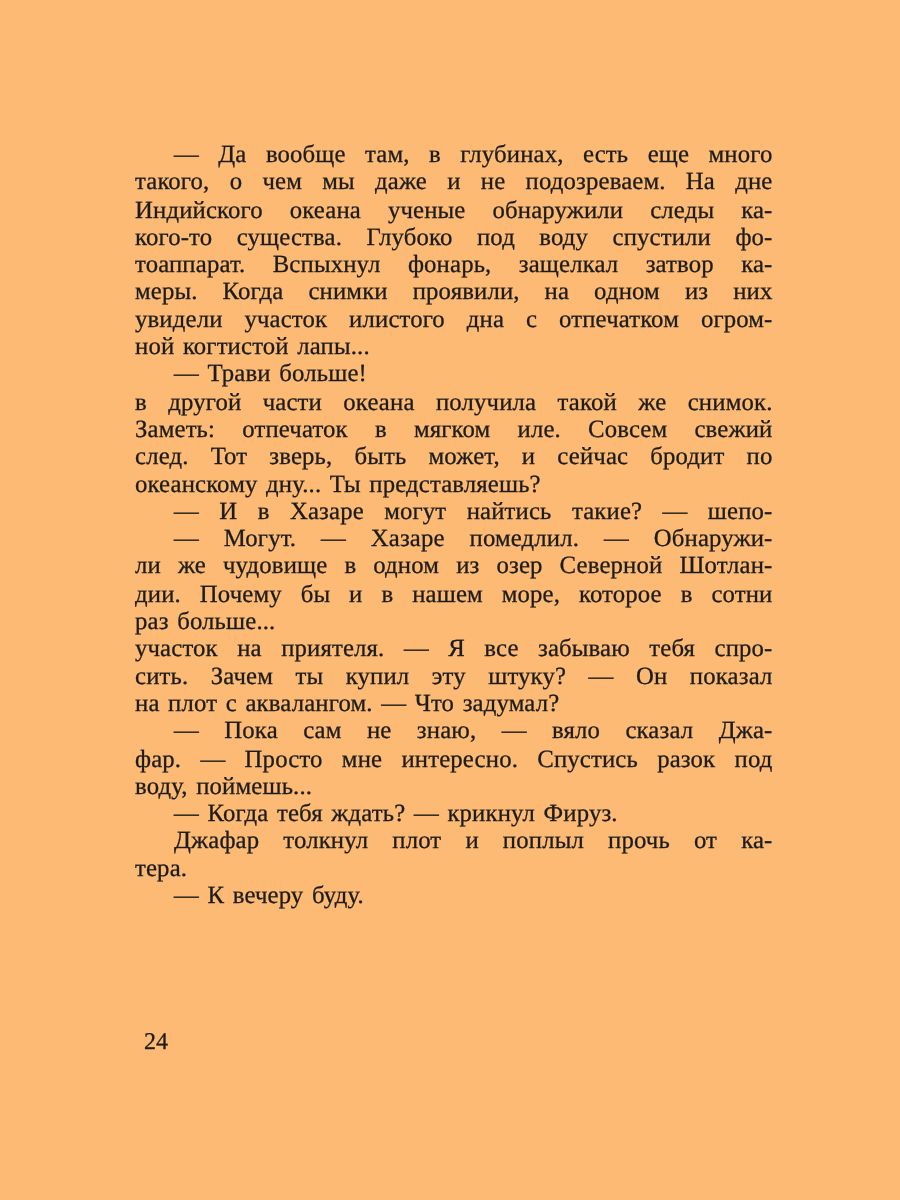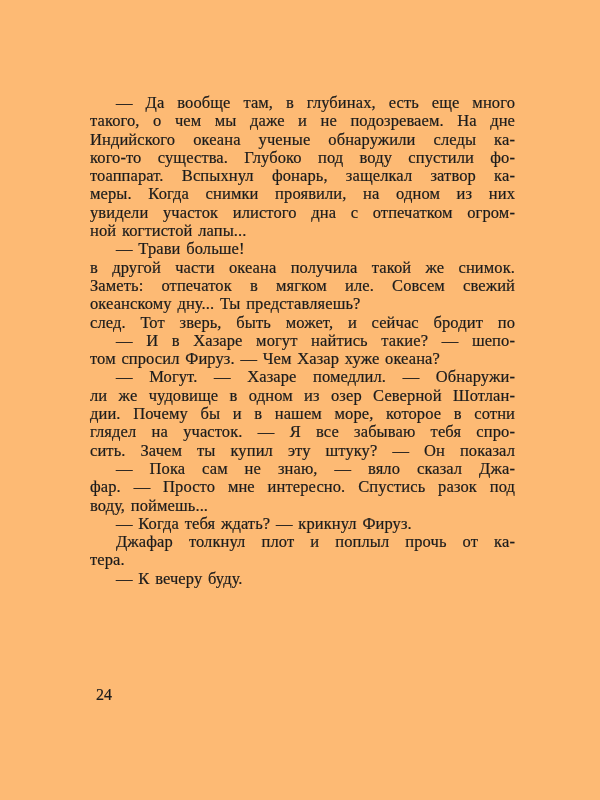--- a/index.html
+++ b/index.html
@@ -62,35 +62,36 @@
         <div class="line">меры. Когда снимки проявили, на одном из них</div>
         <div class="line">увидели участок илистого дна с отпечатком огром-</div>
         <div class="line last">ной когтистой лапы...</div>
       </div>
       <div class="paragraph">
         <div class="line first last">— Трави больше!</div>
       </div>
       <div class="paragraph">
         <div class="line">в другой части океана получила такой же снимок.</div>
         <div class="line">Заметь: отпечаток в мягком иле. Совсем свежий</div>
+        <div class="line">след. Тот зверь, быть может, и сейчас бродит по</div>
         <div class="line last">океанскому дну... Ты представляешь?</div>
-        <div class="line">след. Тот зверь, быть может, и сейчас бродит по</div>
       </div>
       <div class="paragraph">
         <div class="line first">— И в Хазаре могут найтись такие? — шепо-</div>
-        <div class="line last">том спросил Фируз. — Чем Хазар хуже океана?</div>
       </div>
       <div class="paragraph">
         <div class="line first">— Могут. — Хазаре помедлил. — Обнаружи-</div>
         <div class="line">ли же чудовище в одном из озер Северной Шотлан-</div>
         <div class="line">дии. Почему бы и в нашем море, которое в сотни</div>
+        <div class="line last">раз больше...</div>
       </div>
       <div class="paragraph">
-        <div class="line">глядел на участок. — Я все забываю тебя спро-</div>
+        <div class="line">участок на приятеля. — Я все забываю тебя спро-</div>
         <div class="line">сить. Зачем ты купил эту штуку? — Он показал</div>
+        <div class="line last">на плот с аквалангом. — Что задумал?</div>
       </div>
       <div class="paragraph">
         <div class="line first">— Пока сам не знаю, — вяло сказал Джа-</div>
         <div class="line">фар. — Просто мне интересно. Спустись разок под</div>
         <div class="line last">воду, поймешь...</div>
       </div>
       <div class="paragraph">
         <div class="line first last">— Когда тебя ждать? — крикнул Фируз.</div>
       </div>
       <div class="paragraph">

